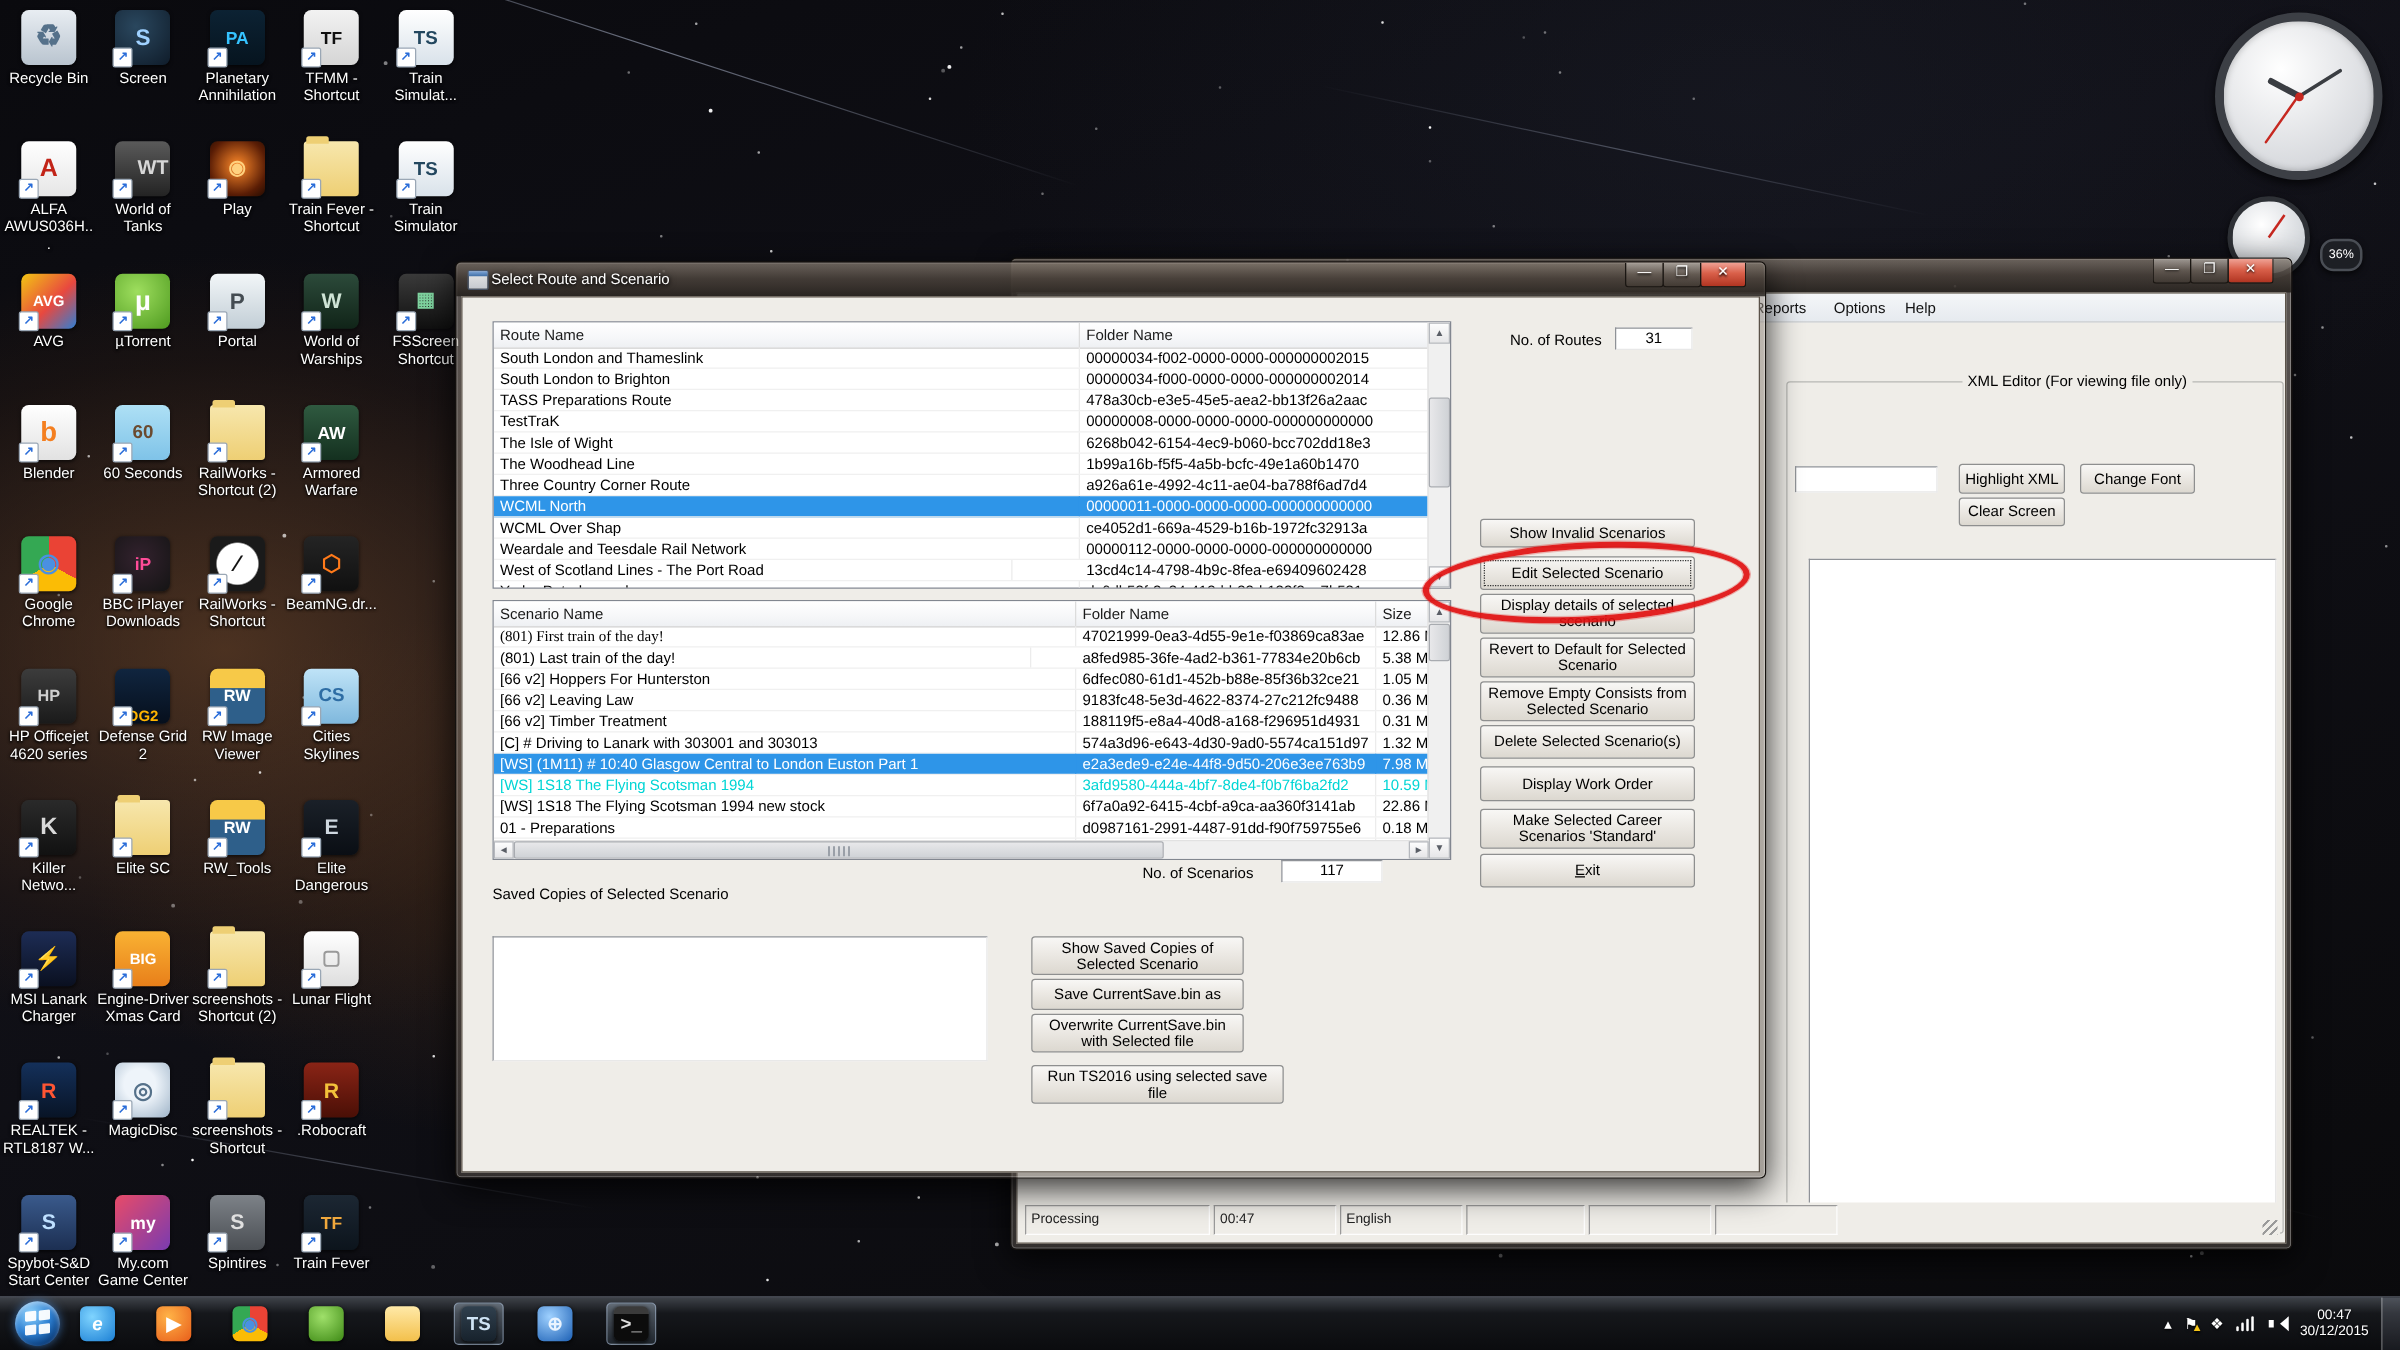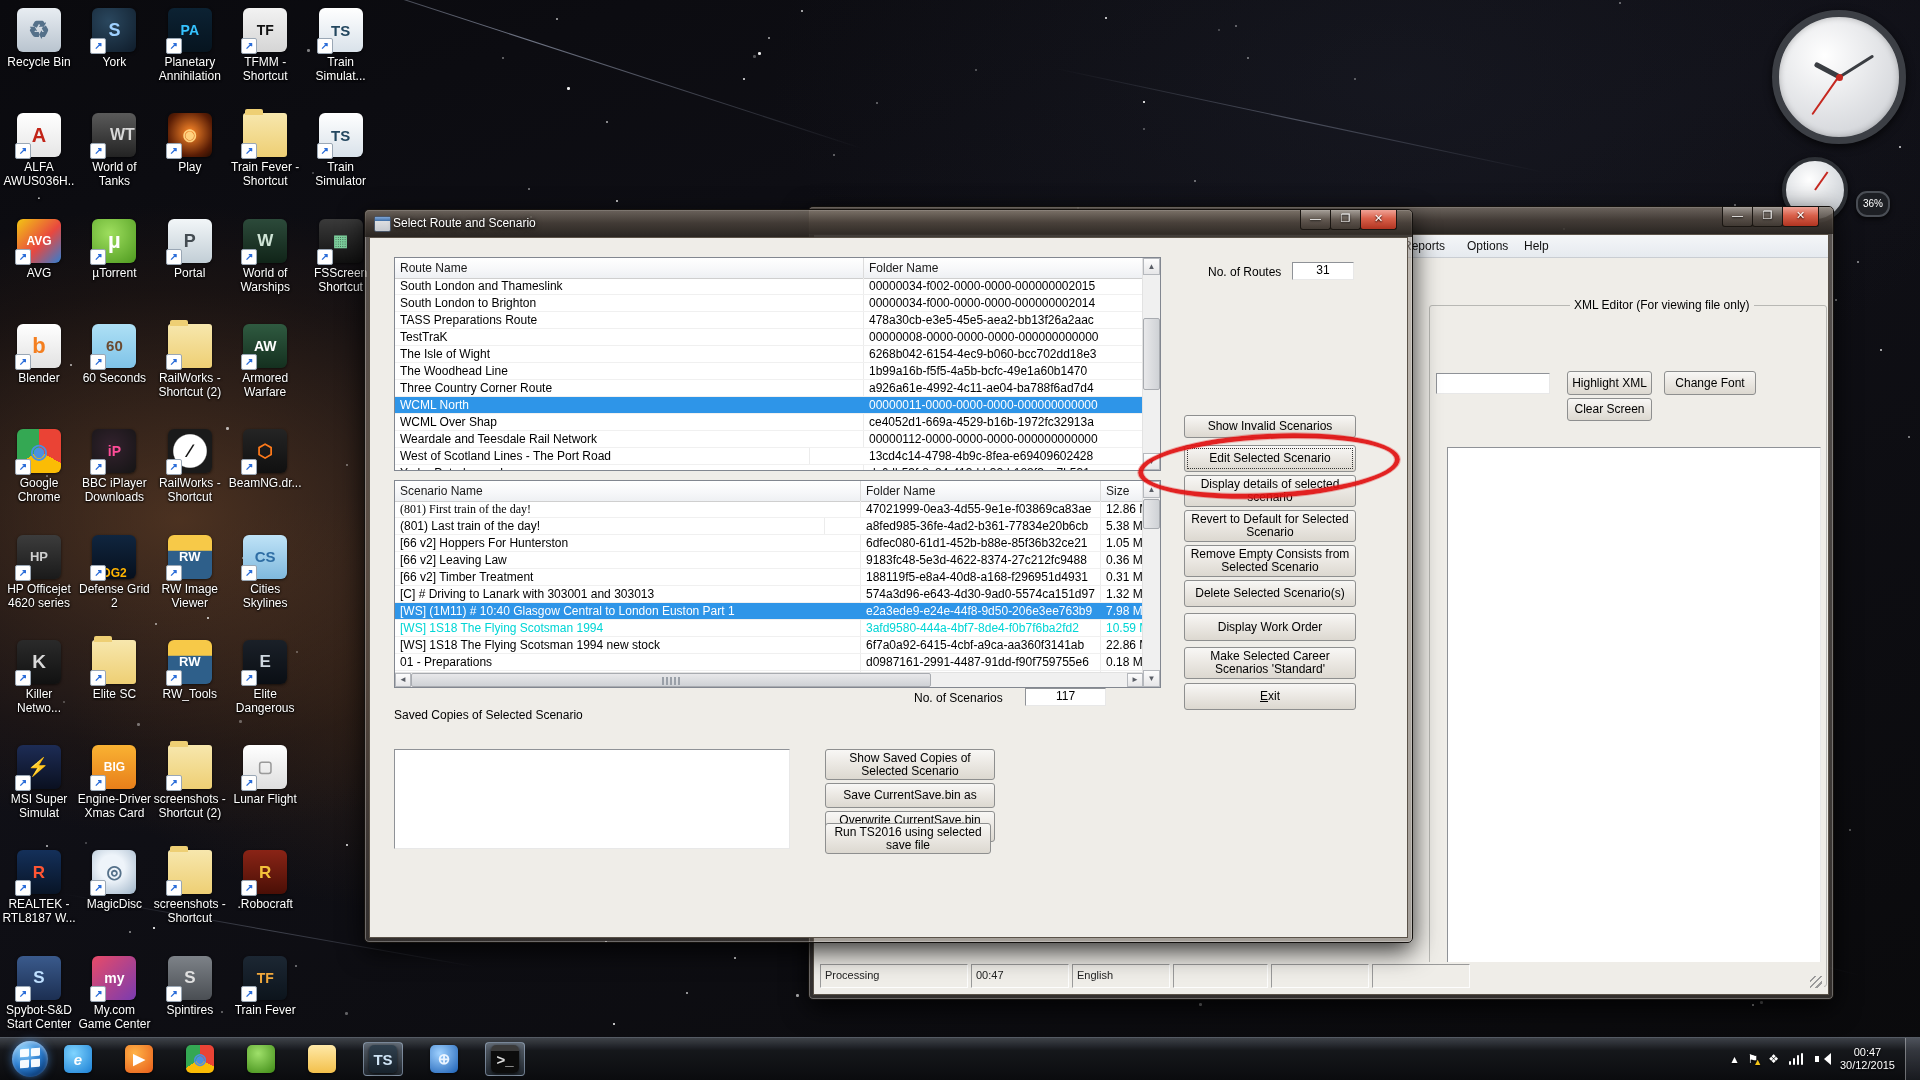--- a/index.html
+++ b/index.html
@@ -319,21 +319,21 @@
         <div class="tile" style="background: linear-gradient(rgb(232, 237, 242), rgb(185, 196, 207));">
           <span class="glyph" style="color: rgb(85, 113, 138); font-size: 24px;">♻</span>
         </div>
         <div class="dlabel">Recycle Bin</div>
       </div>
       <div class="dicon" style="left: 77.4px; top: 8px;">
         <div class="tile" style="background: radial-gradient(circle at 38% 30%, rgb(42, 71, 94), rgb(15, 28, 42));">
           <span class="glyph" style="color: rgb(159, 209, 255); font-size: 18px;">S</span>
           <span class="sc-badge">↗</span>
         </div>
-        <div class="dlabel">York</div>
+        <div class="dlabel">Screen</div>
       </div>
       <div class="dicon" style="left: 152.8px; top: 8px;">
         <div class="tile" style="background: linear-gradient(rgb(12, 34, 51), rgb(6, 20, 31));">
           <span class="glyph" style="color: rgb(53, 195, 255); font-size: 14px;">PA</span>
           <span class="sc-badge">↗</span>
         </div>
         <div class="dlabel">Planetary Annihilation</div>
       </div>
       <div class="dicon" style="left: 228.2px; top: 8px;">
         <div class="tile" style="background: linear-gradient(rgb(242, 242, 242), rgb(213, 213, 213));">
@@ -526,21 +526,21 @@
           <span class="glyph" style="color: rgb(207, 216, 224); font-size: 17px;">E</span>
           <span class="sc-badge">↗</span>
         </div>
         <div class="dlabel">Elite Dangerous</div>
       </div>
       <div class="dicon" style="left: 2px; top: 745.1px;">
         <div class="tile" style="background: linear-gradient(rgb(29, 44, 85), rgb(10, 16, 32));">
           <span class="glyph" style="color: rgb(127, 195, 255); font-size: 18px;">⚡</span>
           <span class="sc-badge">↗</span>
         </div>
-        <div class="dlabel">MSI Super Simulat</div>
+        <div class="dlabel">MSI Lanark Charger</div>
       </div>
       <div class="dicon" style="left: 77.4px; top: 745.1px;">
         <div class="tile" style="background: linear-gradient(rgb(249, 178, 51), rgb(232, 127, 26));">
           <span class="glyph" style="color: rgb(255, 255, 255); font-size: 12px;">BIG</span>
           <span class="sc-badge">↗</span>
         </div>
         <div class="dlabel">Engine-Driver Xmas Card</div>
       </div>
       <div class="dicon" style="left: 152.8px; top: 745.1px;">
         <div class="tile folder">
@@ -815,21 +815,21 @@
       <div class="lbl" style="left:544px;top:453px;">No. of Scenarios</div>
       <div class="field sunken" style="left:655px;top:450px;width:81px;height:18px;">117</div>
 
       <div class="lbl" style="left:24px;top:470px;">Saved Copies of Selected Scenario</div>
       <div class="sunken" style="position:absolute;left:24px;top:511px;width:394px;height:98px;background:#fff;"></div>
 
       <div id="middle-buttons">
           <div class="btn" style="left: 455px; top: 511px; width: 170px; height: 31px;">Show Saved Copies of Selected Scenario</div>
           <div class="btn" style="left: 455px; top: 545px; width: 170px; height: 25px;">Save CurrentSave.bin as</div>
           <div class="btn" style="left: 455px; top: 573px; width: 170px; height: 31px;">Overwrite CurrentSave.bin with Selected file</div>
-          <div class="btn" style="left: 455px; top: 585px; width: 166px; height: 31px; text-align: center;">Run TS2016 using selected save file</div>
+          <div class="btn" style="left: 455px; top: 614px; width: 202px; height: 31px; text-align: center;">Run TS2016 using selected save file</div>
         </div>
       <div id="right-buttons">
           <div class="btn" style="left: 814px; top: 177px; width: 172px; height: 23px;">Show Invalid Scenarios</div>
           <div class="btn focusdot" style="left: 814px; top: 207px; width: 172px; height: 27px;">Edit Selected Scenario</div>
           <div class="btn" style="left: 814px; top: 237px; width: 172px; height: 32px;">Display details of selected scenario</div>
           <div class="btn" style="left: 814px; top: 272px; width: 172px; height: 32px;">Revert to Default for Selected Scenario</div>
           <div class="btn" style="left: 814px; top: 307px; width: 172px; height: 32px;">Remove Empty Consists from Selected Scenario</div>
           <div class="btn" style="left: 814px; top: 342px; width: 172px; height: 27px;">Delete Selected Scenario(s)</div>
           <div class="btn" style="left: 814px; top: 375px; width: 172px; height: 28px;">Display Work Order</div>
           <div class="btn" style="left: 814px; top: 409px; width: 172px; height: 32px;">Make Selected Career Scenarios 'Standard'</div>

